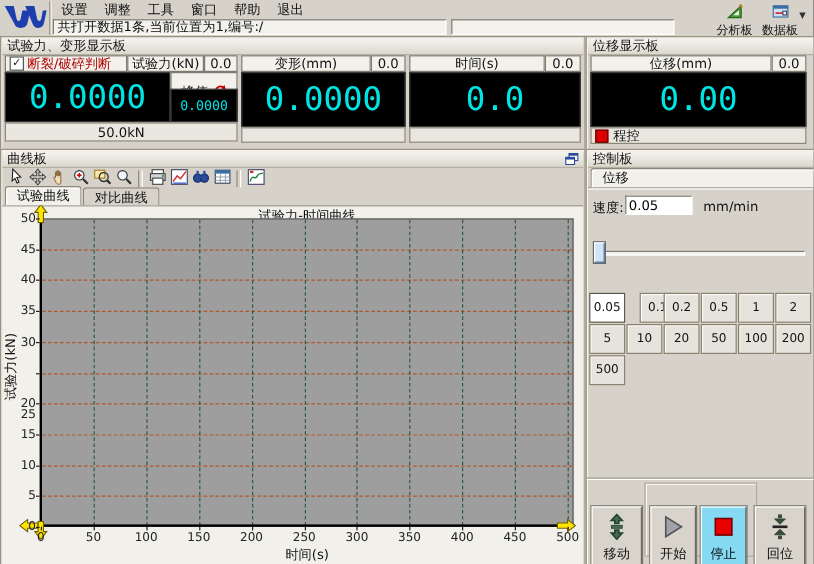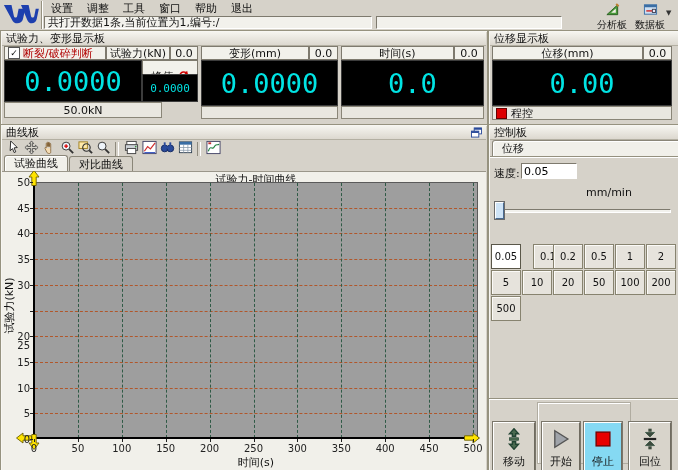--- a/index.html
+++ b/index.html
@@ -94,21 +94,21 @@
     <div class="cell" style="left:169px;top:15px;width:28px;height:14px;">0.0</div>
     <div class="black-display" style="left:3px;top:29px;width:138px;height:42px;font-size:27px;">0.0000</div>
     <div class="cell" style="left:141px;top:29px;width:56px;height:32px;gap:3px;">
       <span>峰值</span>
       <span style="width:12px;height:12px;display:inline-block;"><svg viewBox="0 0 14 14" width="100%" height="100%">
             <path d="M11.5 4.2 A4.6 4.6 0 1 0 12 8.8" fill="none" stroke="#d00000" stroke-width="1.8"></path>
             <path d="M11.8 1 L12.9 5.4 L8.6 4.2 Z" fill="#d00000"></path>
           </svg></span>
     </div>
     <div class="black-display" style="left:141px;top:43px;width:56px;height:28px;font-size:11px;">0.0000</div>
-    <div class="strip" style="left:3px;top:71px;width:158px;height:16px;">50.0kN</div>
+    <div class="strip" style="left:3px;top:71px;width:194px;height:16px;">50.0kN</div>
 
     <div class="cell" style="left:200px;top:15px;width:108px;height:14px;">变形(mm)</div>
     <div class="cell" style="left:308px;top:15px;width:29px;height:14px;">0.0</div>
     <div class="black-display" style="left:200px;top:29px;width:137px;height:46px;font-size:27px;">0.0000</div>
     <div class="strip" style="left:200px;top:75px;width:137px;height:13px;"></div>
 
     <div class="cell" style="left:340px;top:15px;width:113px;height:14px;">时间(s)</div>
     <div class="cell" style="left:453px;top:15px;width:30px;height:14px;">0.0</div>
     <div class="black-display" style="left:340px;top:29px;width:143px;height:46px;font-size:27px;">0.0</div>
     <div class="strip" style="left:340px;top:75px;width:143px;height:13px;"></div>
@@ -309,21 +309,21 @@
 
   <div class="panel" style="left:488px;top:124px;width:190px;height:346px;">
     <div class="panel-title">控制板</div>
     <div class="tab active abs" style="left:3px;top:15px;">
       <span>位移</span>
     </div>
     <div class="groove-h" style="left:1px;top:31px;width:188px;"></div>
 
     <div class="abs" style="left:5px;top:41px;">速度:</div>
     <input class="speed" style="left: 32px; top: 38px; width: 56px; height: 16px;" value="0.05">
-    <div class="abs" style="left:97px;top:41px;margin-top:20px;">mm/min</div>
+    <div class="abs" style="left:97px;top:41px;">mm/min</div>
 
     <div class="abs sunken" style="left:6px;top:84px;width:176px;height:4px;"></div>
     <div class="abs" style="left:6px;top:77px;width:9px;height:17px;background:#cfe4f7;border:1px solid;border-color:#fff #4a6a90 #4a6a90 #fff;box-shadow:0 0 0 1px #6a6a6a;box-sizing:border-box;"></div>
 
 
     <div class="abs" id="speed-grid" style="left:2px;top:119px;width:187px;height:78px;">
         <div class="speed-btn selected" style="left: 0px; top: 0px;">0.05</div>
         <div class="speed-btn" style="left: 42px; top: 0px;">0.1</div>
         <div class="speed-btn" style="left: 62px; top: 0px; text-align: center;">0.2</div>
         <div class="speed-btn" style="left: 93px; top: 0px;">0.5</div>

